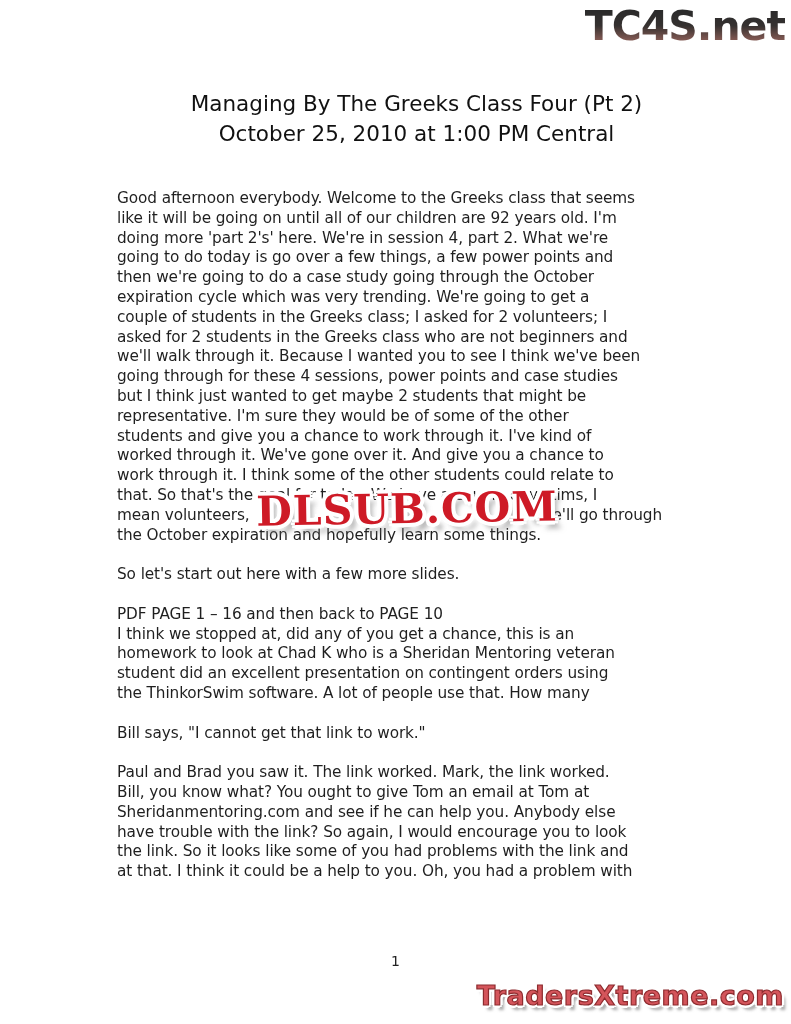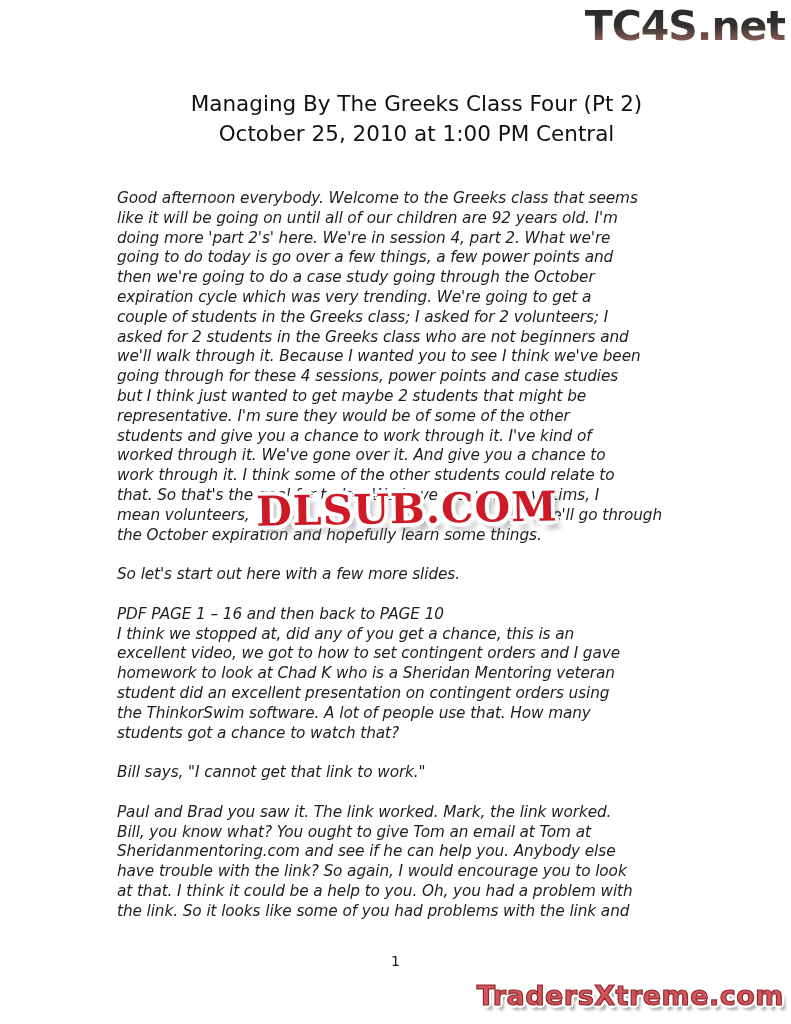--- a/index.html
+++ b/index.html
@@ -16,21 +16,21 @@
     cursor:pointer;
   }
   .doc-title{
     position:absolute;top:89px;left:0;right:0;text-align:center;
     font-size:21.5px;line-height:29.5px;color:#111111;padding-left:42px;
   }
   .content{
     position:absolute;left:117px;top:189px;width:562px;
     font-size:15.3px;line-height:19.8px;letter-spacing:-0.1px;
   }
-  .para{margin:0 0 19.8px 0;font-style:italic;}
+  .para{margin:0 0 19.8px 0;}
   .para:last-child{margin-bottom:4px;}
   .line{white-space:nowrap;}
   .split-line{display:flex;justify-content:space-between;width:545px;align-items:flex-end;}
   .watermark{
     position:absolute;top:489px;left:407px;
     transform:translateX(-50%) rotate(-1deg);
     font-family:"DejaVu Serif","Liberation Serif",serif;
     font-weight:bold;font-size:41px;letter-spacing:1px;line-height:1;
     color:#ce1a26;
     text-shadow:
@@ -90,38 +90,36 @@
     <div class="line">the October expiration and hopefully learn some things.</div>
   </div>
 
   <div class="para">
     <div class="line">So let's start out here with a few more slides.</div>
   </div>
 
   <div class="para">
     <div class="line">PDF PAGE 1 – 16 and then back to PAGE 10</div>
     <div class="line">I think we stopped at, did any of you get a chance, this is an</div>
-    <div class="line">excellent video, we got to how to set contingent orders and I gave</div>
     <div class="line">homework to look at Chad K who is a Sheridan Mentoring veteran</div>
     <div class="line">student did an excellent presentation on contingent orders using</div>
     <div class="line">the ThinkorSwim software. A lot of people use that. How many</div>
-    <div class="line">students got a chance to watch that?</div>
   </div>
 
   <div class="para">
     <div class="line">Bill says, "I cannot get that link to work."</div>
   </div>
 
   <div class="para">
     <div class="line">Paul and Brad you saw it. The link worked. Mark, the link worked.</div>
     <div class="line">Bill, you know what? You ought to give Tom an email at Tom at</div>
     <div class="line">Sheridanmentoring.com and see if he can help you. Anybody else</div>
     <div class="line">have trouble with the link? So again, I would encourage you to look</div>
+    <div class="line">the link. So it looks like some of you had problems with the link and</div>
     <div class="line">at that. I think it could be a help to you. Oh, you had a problem with</div>
-    <div class="line">the link. So it looks like some of you had problems with the link and</div>
   </div>
 </div>
 
 <div class="watermark">DLSUB.COM</div>
 
 <div class="page-number">1</div>
 
 <div class="tx-logo">TradersXtreme.com</div>
 
 </body></html>

